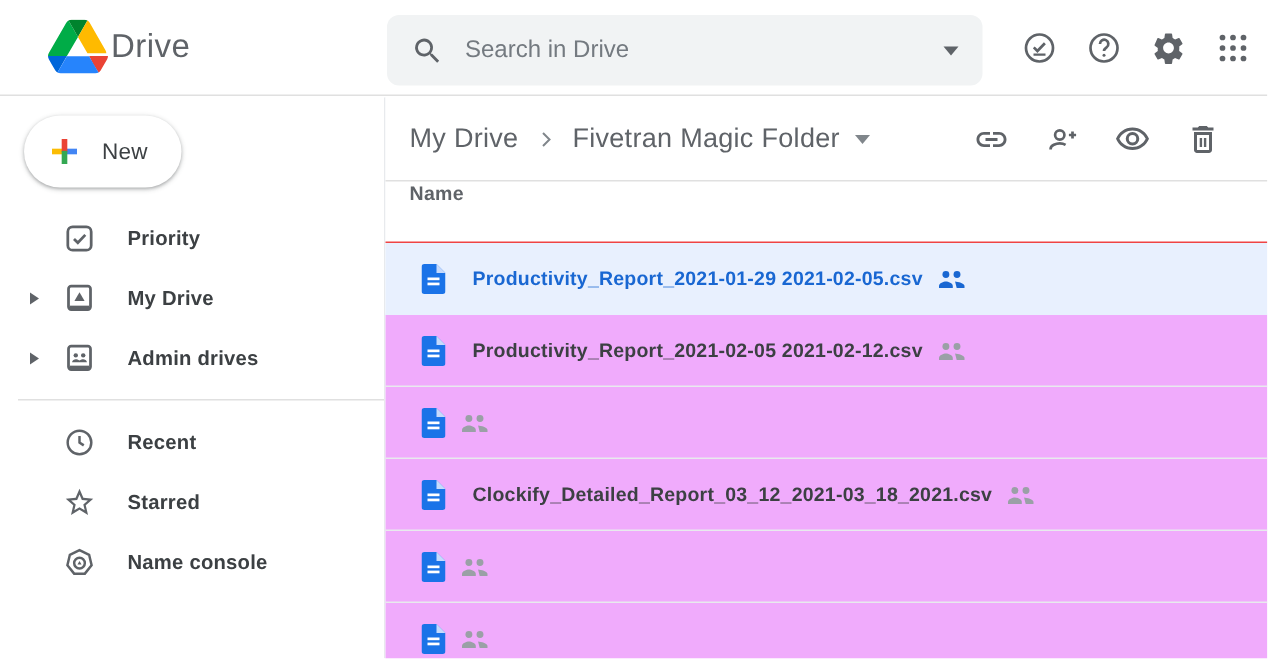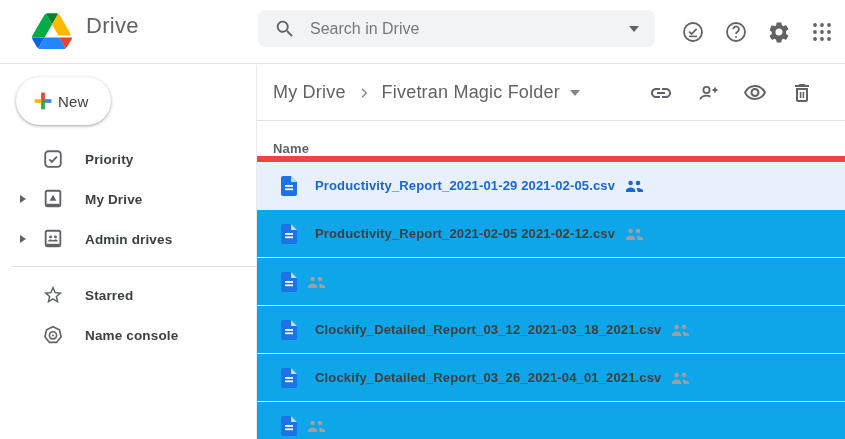--- a/index.html
+++ b/index.html
@@ -3,41 +3,41 @@
 <meta charset="utf-8">
 <style>
   * { margin:0; padding:0; box-sizing:border-box; }
   html,body { background:#fff; }
   body { font-family:"Liberation Sans", sans-serif; }
   .screen { position:relative; width:845px; height:439px; background:#fff; overflow:hidden; }
 
   
   .topbar { position:absolute; top:0; left:0; width:845px; height:64px;
             border-bottom:1px solid var(--divider,#e0e0e0); background:#fff; }
-  .brand { position:absolute; left:32px; top:13px; display:flex; gap:14px; }
+  .brand { position:absolute; left:32px; top:13px; display:flex; align-items:center; gap:2px; }
   .brand-name { font-size:22px; color:#5f6368; letter-spacing:.3px; }
-  .searchbar { position:absolute; left:258px; top:10px; width:397px; height:37px;
+  .searchbar { position:absolute; left:258px; top:10px; width:397px; height:47px;
                background:var(--search-bg,#f1f3f4); border-radius:8px;
                display:flex; align-items:center; padding:0 16px; }
   .searchbar .mag { flex:0 0 auto; color:#5f6368; margin-right:14px; display:flex; }
   .searchbar input { flex:1; border:none; outline:none; background:transparent;
                      font-family:"Liberation Sans",sans-serif; font-size:16px; color:#3c4043; }
   .searchbar input::placeholder { color:#747a80; opacity:1; }
   .caret-down { width:0; height:0; border-left:5px solid transparent; border-right:5px solid transparent;
                 border-top:6px solid #5f6368; }
   .topbar-icons { position:absolute; right:11px; top:0; height:64px; display:flex; align-items:center; gap:19px; }
   .icon-btn { width:24px; height:24px; color:var(--icon-gray,#5f6368); display:flex; align-items:center;
               justify-content:center; cursor:pointer; background:none; border:none; padding:0; }
   .icon-btn svg { width:24px; height:24px; display:block; }
 
   
   .sidebar { position:absolute; top:65px; left:0; width:257px; height:374px; background:#fff;
              border-right:1px solid #e8eaed; }
   .new-btn { position:absolute; top:12px; left:16px; height:48px; padding:0 22px 0 12px;
-             display:flex; align-items:center; background:#fff; border:none; border-radius:24px;
+             display:flex; align-items:center; gap:10px; background:#fff; border:none; border-radius:24px;
              box-shadow:0 1px 2px rgba(60,64,67,.3), 0 1px 3px 1px rgba(60,64,67,.15);
              font-family:"Liberation Sans",sans-serif; cursor:pointer; }
   .new-btn-label { font-size:15px; color:#3c4043; letter-spacing:.2px; }
   .side-nav { position:absolute; top:74px; left:12px; right:0; }
   .nav-item { position:relative; height:40px; cursor:pointer; }
   .expander { position:absolute; left:8px; top:16px; width:0; height:0;
               border-left:6px solid #5f6368; border-top:4.5px solid transparent;
               border-bottom:4.5px solid transparent; }
   .nav-ic { position:absolute; left:30px; top:9px; width:22px; height:22px; color:var(--icon-gray,#5f6368); }
   .nav-ic svg { width:22px; height:22px; display:block; }
@@ -47,25 +47,25 @@
 
   
   .main { position:absolute; top:65px; left:257px; right:0; bottom:0; background:#fff; }
   .crumb-row { position:relative; height:56px; border-bottom:1px solid var(--divider,#e0e0e0);
                display:flex; align-items:center; padding-left:16px; }
   .crumb { font-size:18px; color:#5f6368; letter-spacing:.2px; cursor:pointer; }
   .crumb-sep { color:#80868b; margin:0 10px; display:flex; }
   .crumb-caret { margin-left:10px; border-top-color:#80868b; cursor:pointer; }
   .toolbar { position:absolute; right:31px; top:0; height:56px; display:flex; align-items:center; gap:23px; }
 
-  .list-header { height:41px; border-bottom:6px solid #ef4444; display:flex; align-items:flex-end; padding-left:16px; }
+  .list-header { height:41px; border-bottom:1px solid #ef4444; display:flex; align-items:flex-start; padding-left:16px; }
   .col-name { font-size:13px; font-weight:bold; color:#5f6368; letter-spacing:.2px; }
 
   .file-row { position:relative; height:48px; display:flex; align-items:center; padding-left:24px;
-              border-bottom:1px solid #e8eaed; cursor:pointer; background:#0ea5e9; }
+              border-bottom:1px solid #e8eaed; cursor:pointer; background:#f0abfc; }
   .file-row.selected { background:var(--selected-row-bg,#e8f0fe); border-bottom-color:var(--selected-row-bg,#e8f0fe); }
   .file-ic { width:16px; height:20px; flex:0 0 auto; }
   .file-name { margin-left:18px; font-size:13px; font-weight:bold; color:var(--text-dark,#3c4043);
                letter-spacing:.15px; white-space:nowrap; }
   .file-row.selected .file-name { color:var(--selected-text,#1967d2); }
   .people-ic { margin-left:10px; width:19px; height:14px; color:#9aa0a6; flex:0 0 auto; }
   .file-row.selected .people-ic { color:var(--selected-text,#1967d2); }
   .people-ic svg, .file-ic svg { width:100%; height:100%; display:block; }
 </style>
 </head>
@@ -180,20 +180,29 @@
             <circle cx="14.7" cy="9.7" r="1.6" fill="currentColor" stroke="none"></circle>
             <path d="M6.6 14.7c0-1.5 1.7-2.2 2.7-2.2.6 0 1.8.2 2.7.9.9-.7 2.1-.9 2.7-.9 1 0 2.7.7 2.7 2.2z" fill="currentColor" stroke="none"></path>
           </svg>
         </span>
         <span class="nav-label">Admin drives</span>
       </div>
 
       <div class="side-divider"></div>
 
 
+      <div class="nav-item">
+        <span class="nav-ic">
+          <svg viewBox="0 0 24 24" fill="none" stroke="currentColor" stroke-width="1.8">
+            <circle cx="12" cy="12" r="8.6"></circle>
+              <path d="M12 7.2V12l3.1 2.1"></path>
+          </svg>
+        </span>
+        <span class="nav-label">Recent</span>
+      </div>
 
       <div class="nav-item">
         <span class="nav-ic">
           <svg viewBox="0 0 24 24" fill="currentColor">
               <path d="M22 9.24l-7.19-.62L12 2 9.19 8.63 2 9.24l5.46 4.73L5.82 21 12 17.27 18.18 21l-1.63-7.03L22 9.24zM12 15.4l-3.76 2.27 1-4.28-3.32-2.88 4.38-.38L12 6.1l1.71 4.04 4.38.38-3.32 2.88 1 4.28L12 15.4z"></path>
             </svg>
         </span>
         <span class="nav-label">Starred</span>
       </div>
 
@@ -333,21 +342,20 @@
       </div>
       <div class="file-row">
         <span class="file-ic">
             <svg viewBox="0 0 16 20">
               <path d="M10 0H2a2 2 0 0 0-2 2v16a2 2 0 0 0 2 2h12a2 2 0 0 0 2-2V6l-6-6z" fill="#1a73e8"></path>
               <path d="M10 0l6 6h-6z" fill="#c6dafc"></path>
               <rect x="4" y="9" width="8" height="1.8" fill="#fff"></rect>
               <rect x="4" y="12.4" width="8" height="1.8" fill="#fff"></rect>
             </svg>
           </span>
-        <span class="file-name">Clockify_Detailed_Report_03_26_2021-04_01_2021.csv</span>
         <span class="people-ic">
             <svg viewBox="0 0 19 14" fill="currentColor">
               <circle cx="5.6" cy="4" r="2.3"></circle>
               <path d="M1 11.7c0-2.1 3.1-3.1 4.6-3.1s4.6 1 4.6 3.1v1.3H1z"></path>
               <circle cx="13" cy="4" r="2.3"></circle>
               <path d="M11.7 8.7c1.9.3 6.3 1.1 6.3 3V13h-5.2z"></path>
             </svg>
           </span>
       </div>
       <div class="file-row">

